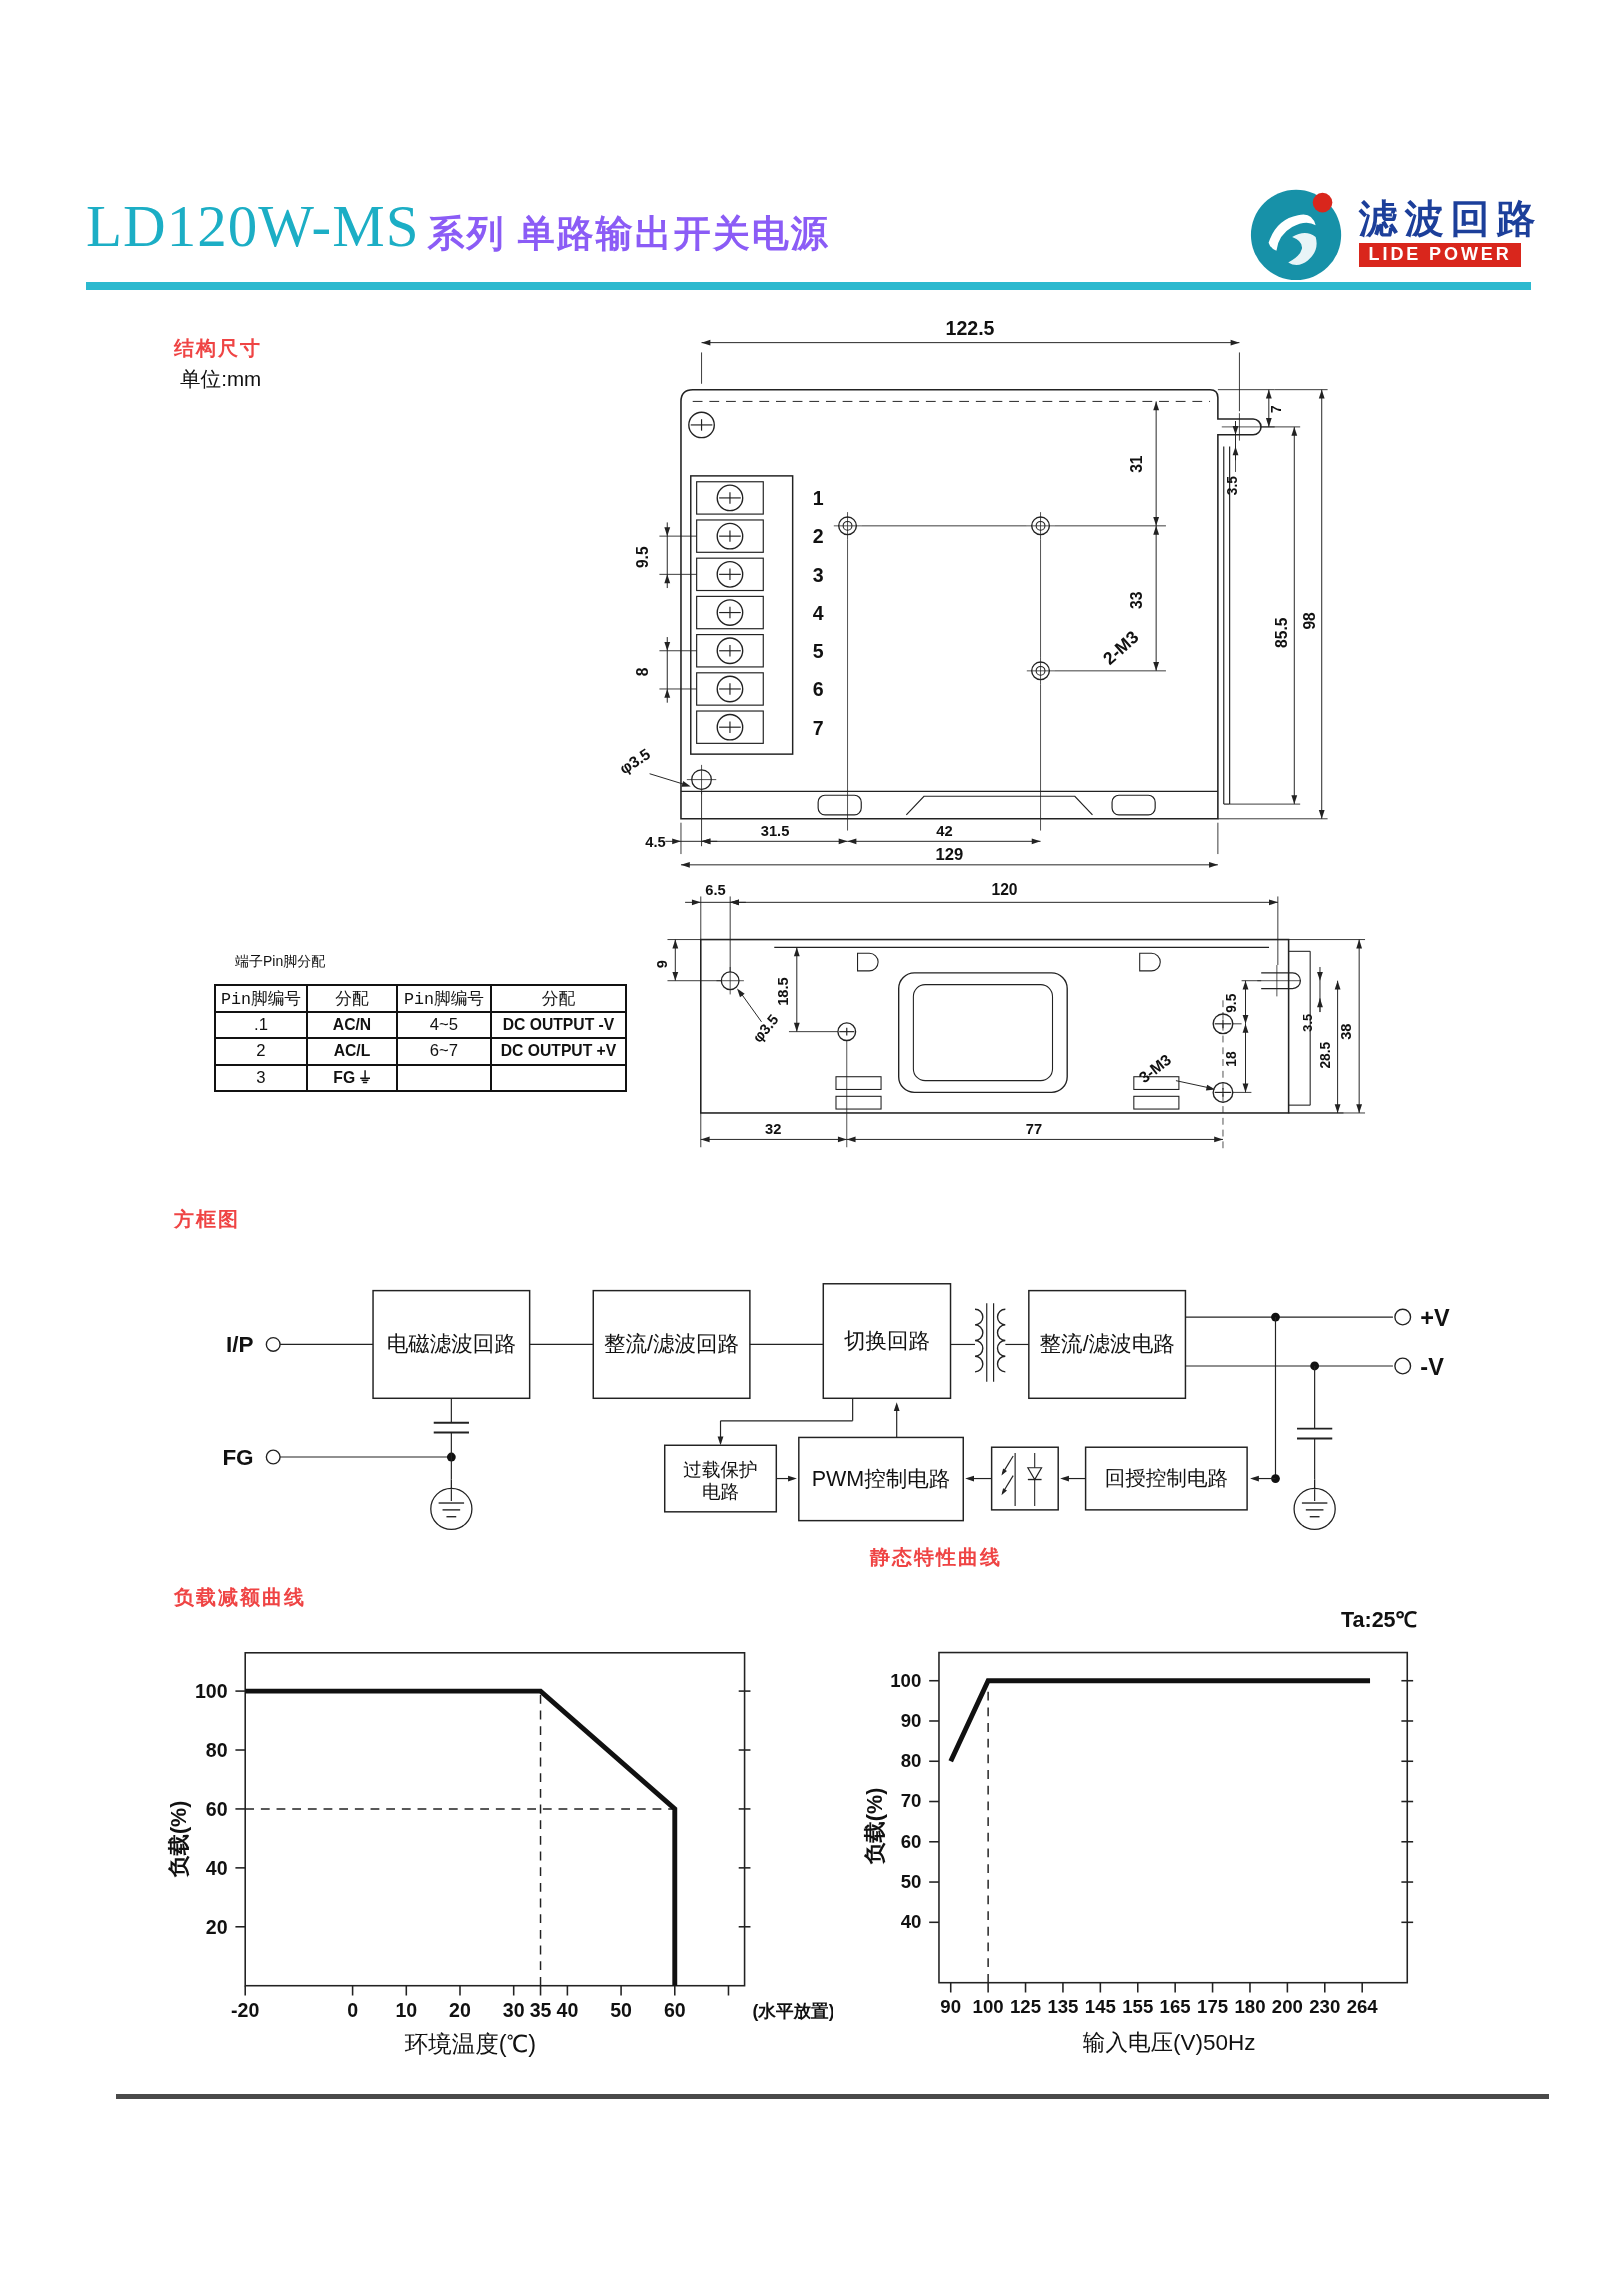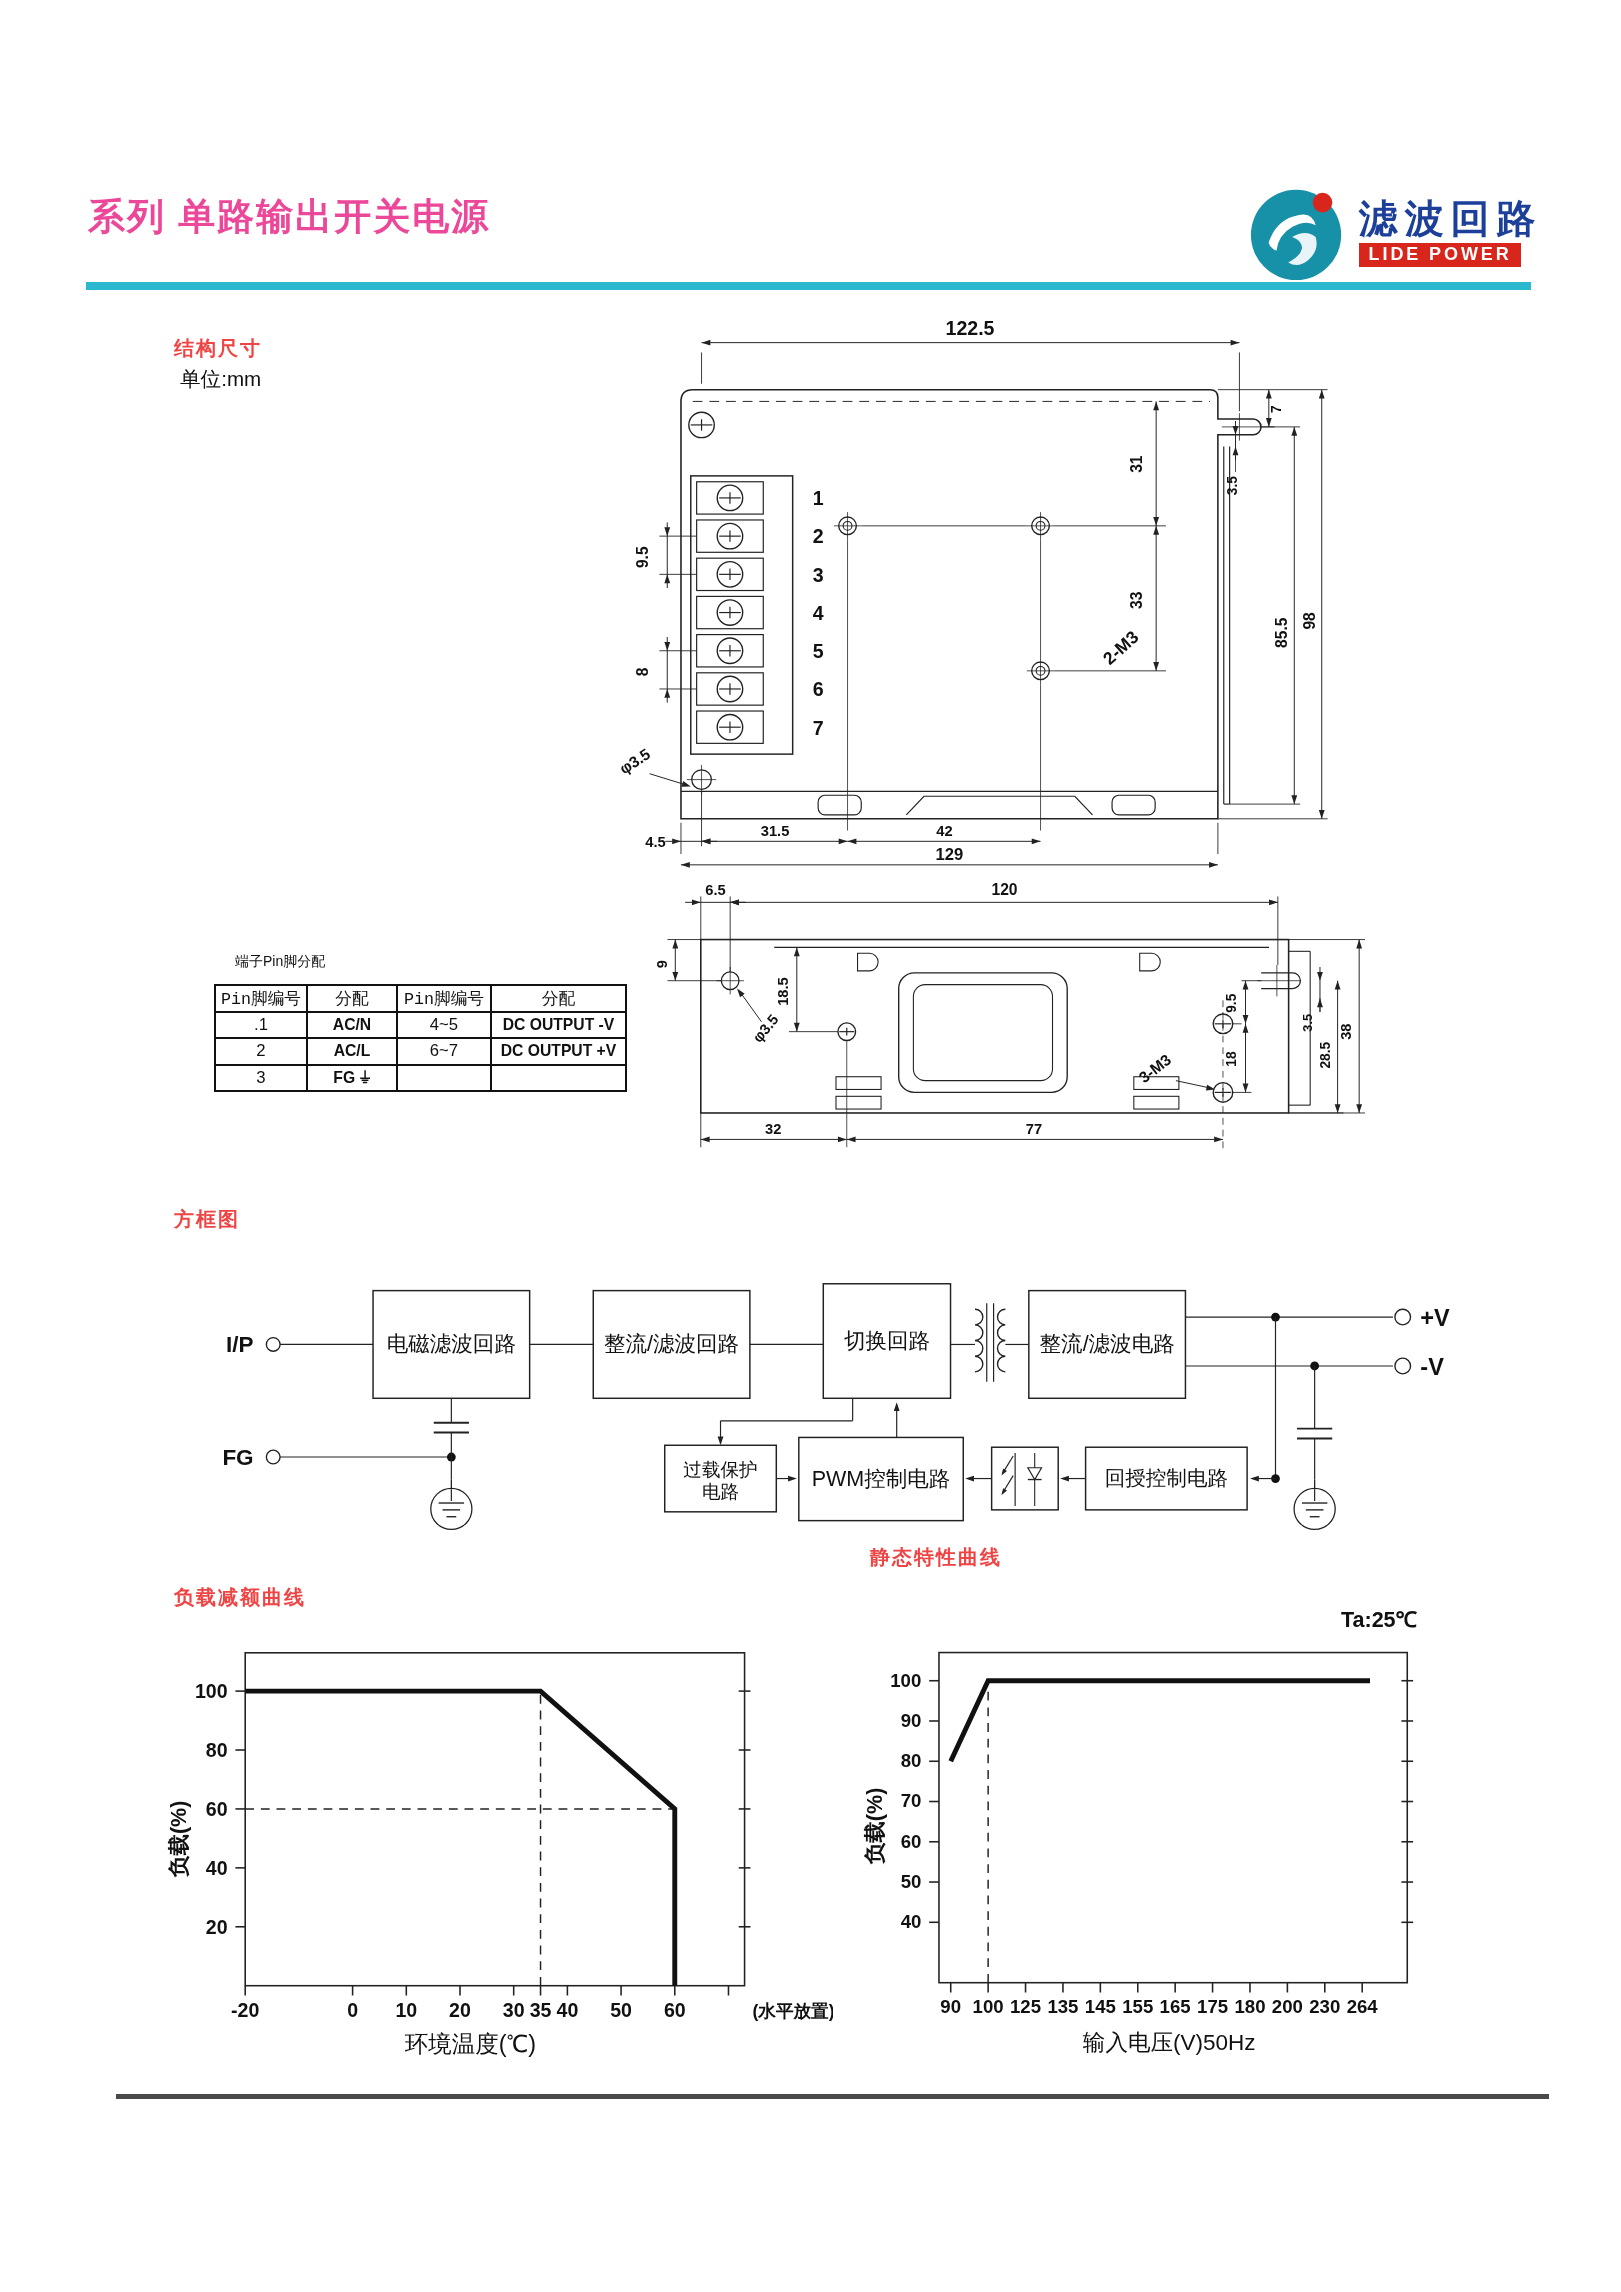--- a/index.html
+++ b/index.html
@@ -2,21 +2,21 @@
 <html><head>
 <meta charset="utf-8">
 <style>
   html,body{margin:0;padding:0;background:#ffffff;}
   #page{position:relative;width:1621px;height:2293px;background:#fff;overflow:hidden;
         font-family:"Liberation Sans",sans-serif;color:#111;}
   .abs{position:absolute;}
   
   #title-row{left:86px;top:192px;display:flex;align-items:baseline;}
   #title-model{font-family:"Liberation Serif",serif;font-size:59px;font-weight:400;color:#1caec5;letter-spacing:1px;}
-  #title-suffix{font-size:37px;font-weight:700;color:#ec4899;margin-left:2px;letter-spacing:2px;}
+  #title-suffix{font-size:37px;font-weight:700;color:#8b5cf6;margin-left:8px;letter-spacing:2px;}
   #logo{left:1247px;top:182px;display:flex;align-items:center;}
   #logo-text{margin-left:9.8px;}
   #logo-cn{font-size:39px;font-weight:700;color:#1c3f9a;letter-spacing:6.9px;line-height:1.05;}
   #logo-en{margin-top:2.9px;background:#d9261c;color:#fff;font-size:18px;font-weight:700;
            letter-spacing:2.9px;padding:1px 9.8px 2px 9.8px;display:inline-block;}
   #header-rule{left:86px;top:282px;width:1445px;height:7.8px;background:#2cb9cf;}
   #bottom-rule{left:116px;top:2094px;width:1433px;height:4.9px;background:#4a4a4a;}
   .section-heading{font-size:20px;font-weight:700;color:#ef4444;letter-spacing:2px;margin-top:12px;}
   .note{font-size:20.6px;color:#111;}
   
@@ -29,20 +29,21 @@
   #pin-table col.c0{width:92px}#pin-table col.c1{width:90px}
   #pin-table col.c2{width:94px}#pin-table col.c3{width:135px}
   svg text{font-family:"Liberation Sans",sans-serif;}
 </style>
 </head>
 <body>
 
 <div id="page">
 
   <div class="abs" id="title-row">
+    <span id="title-model">LD120W-MS</span>
     <span id="title-suffix">系列 单路输出开关电源</span>
   </div>
 
   <div class="abs" id="logo">
     <svg id="logo-mark" width="102" height="102" viewBox="0 0 104 104">
       <circle cx="50" cy="54" r="46" fill="#1791a8"></circle>
       <path d="M22 62 Q30 38 52 34 Q66 30 70 44 Q60 38 46 46 Q32 54 30 70 Q24 68 22 62 Z" fill="#ffffff"></path>
       <path d="M46 56 Q60 48 70 56 Q74 70 62 80 Q52 88 42 82 Q54 76 56 68 Q57 60 46 56 Z" fill="#ffffff" opacity="0.9"></path>
       <circle cx="77" cy="21" r="10" fill="#d9261c"></circle>
     </svg>

